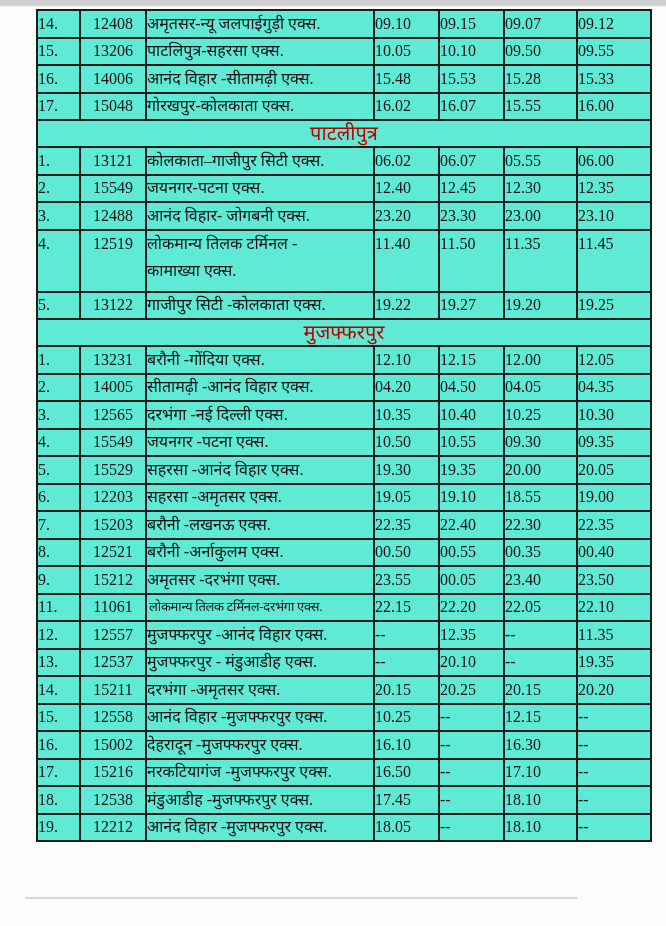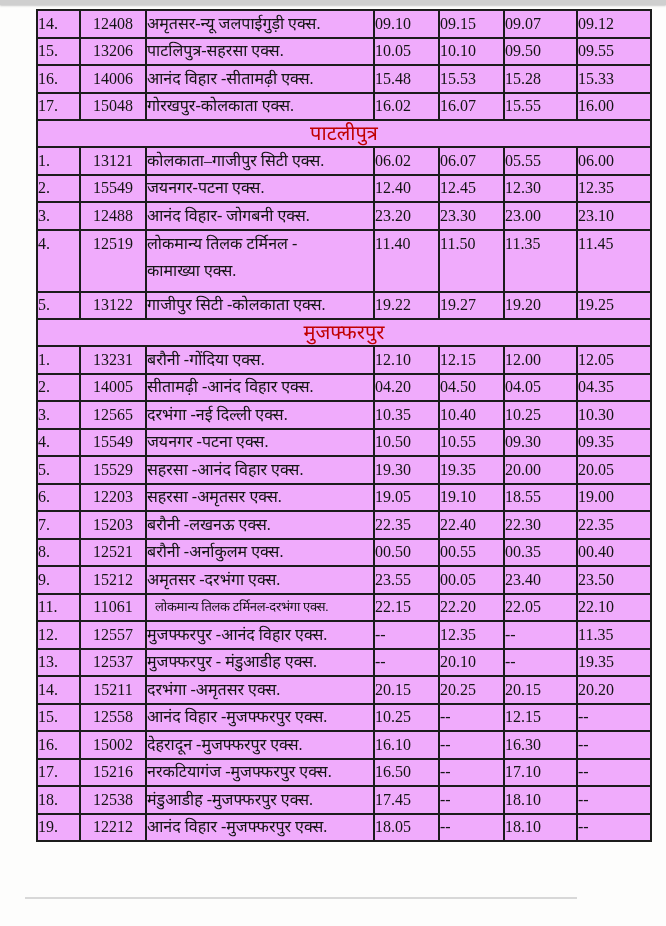--- a/index.html
+++ b/index.html
@@ -33,21 +33,21 @@
     background: #b9b9b9;
     opacity: .55;
   }
   table.timetable {
     position: absolute;
     left: 36px;
     top: 9px;
     width: 614px;
     border-collapse: collapse;
     table-layout: fixed;
-    background: #f0abfc;
+    background: #5eead4;
   }
   table.timetable td {
     border: 2px solid #1c1c1c;
     padding: 0;
     font-size: 16px;
     line-height: 1.15;
     white-space: nowrap;
     overflow: hidden;
     vertical-align: middle;
   }
@@ -56,21 +56,21 @@
   tr.data-row.tall td { vertical-align: top; padding-top: 4px; }
   tr.section-row { height: 27px; }
   tr.section-row td {
     text-align: center;
     font-weight: normal;
     font-size: 20px;
   }
   td.sn { padding-left: 9px; }
   td.tno { text-align: center; }
   td.name { padding-left: 7px; font-size: 15.5px; font-family: Liberation Serif, serif; }
-  td.name.tight { padding-left: 8px; font-size: 13px; letter-spacing: -0.3px; }
+  td.name.tight { padding-left: 2px; font-size: 13px; letter-spacing: -0.3px; }
   td.name .line2 { display: block; margin-top: 9px; }
   td.time { padding-left: 16px; }
 </style>
 </head>
 <body>
 
 <div class="top-strip"></div>
 
 <table class="timetable">
   <colgroup>

